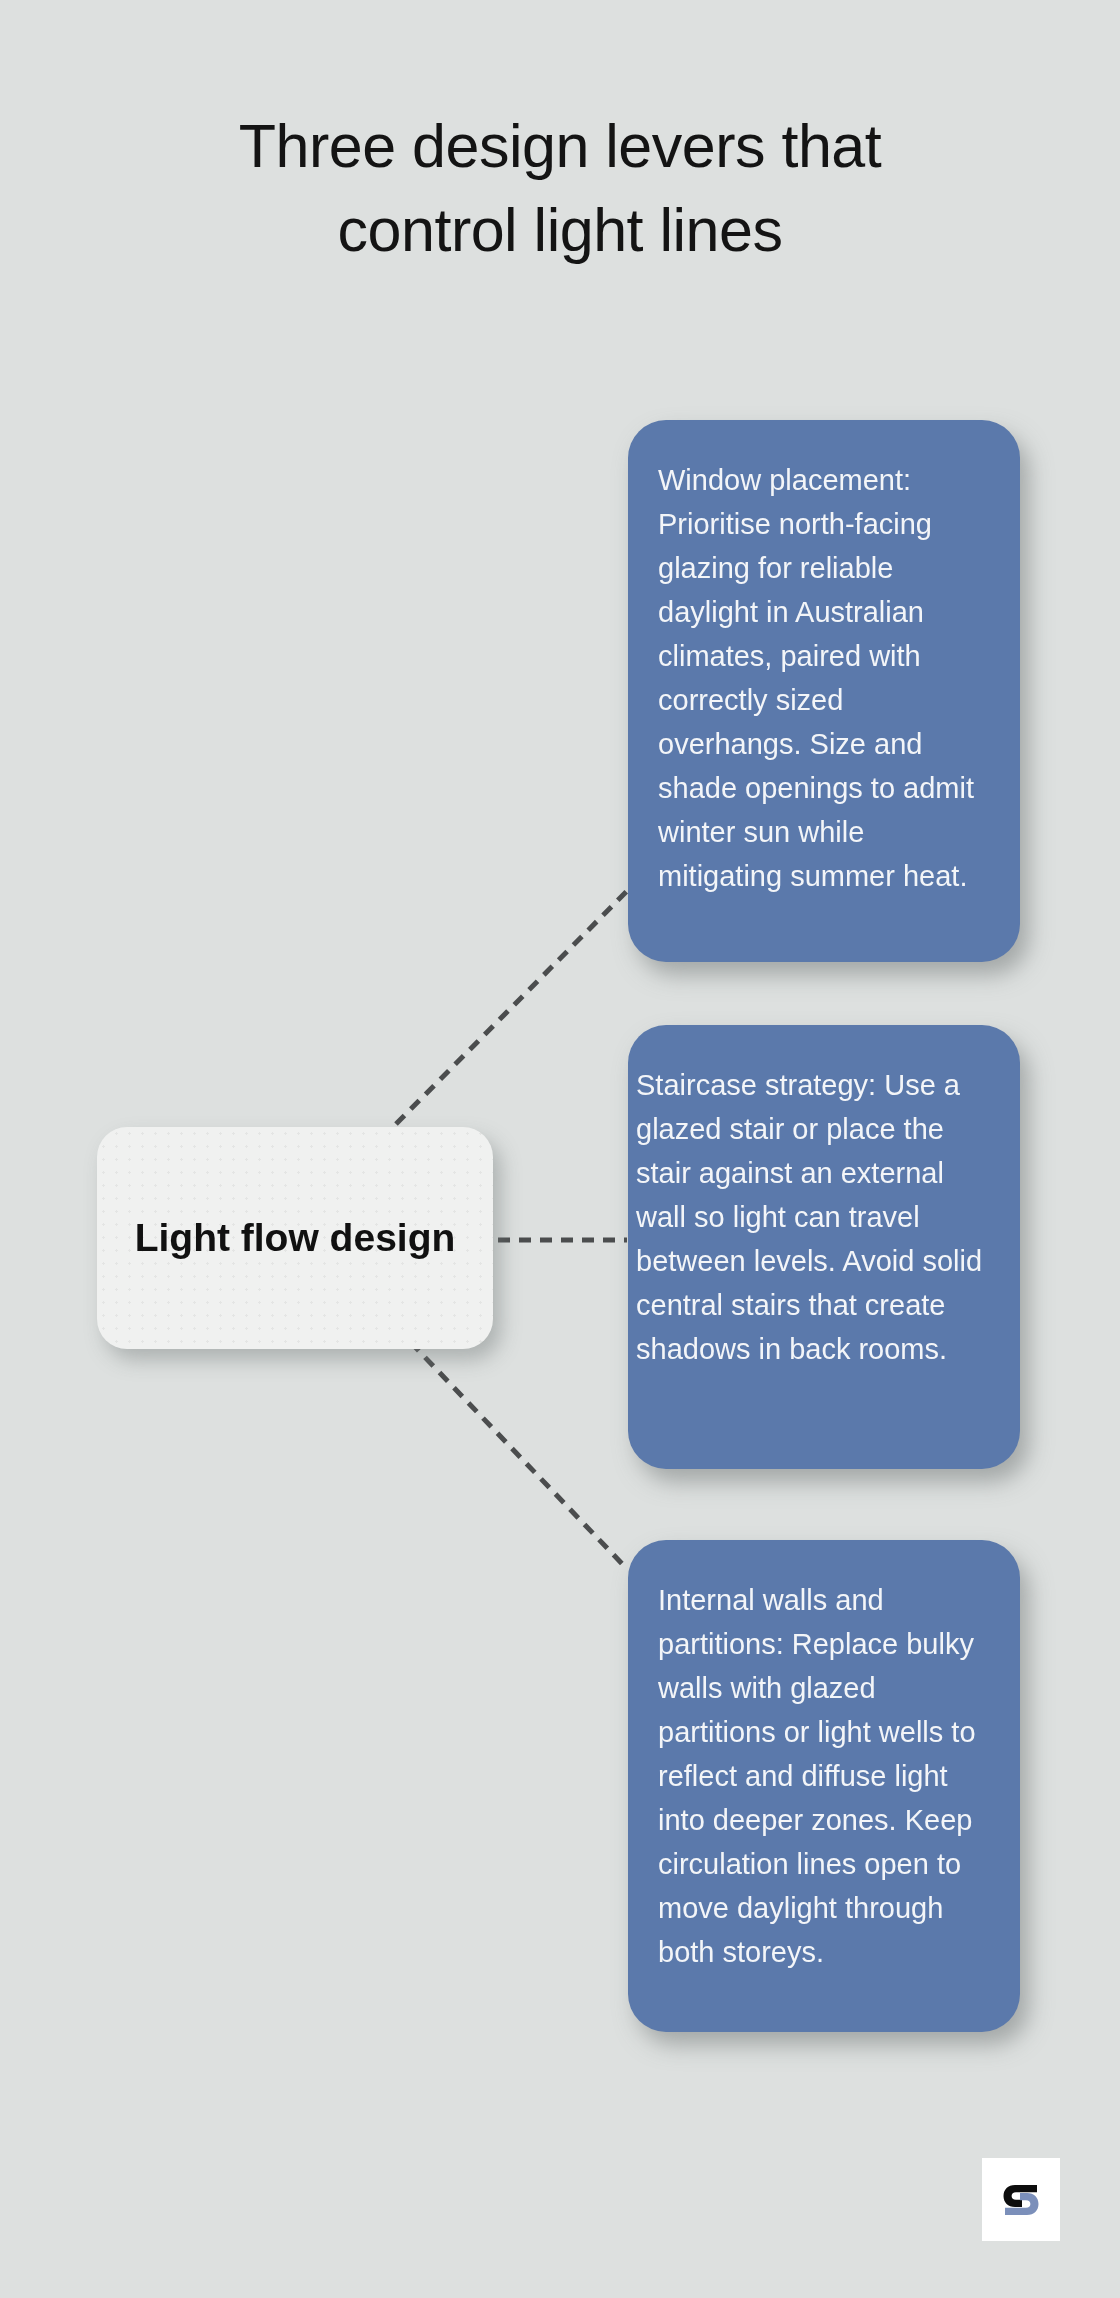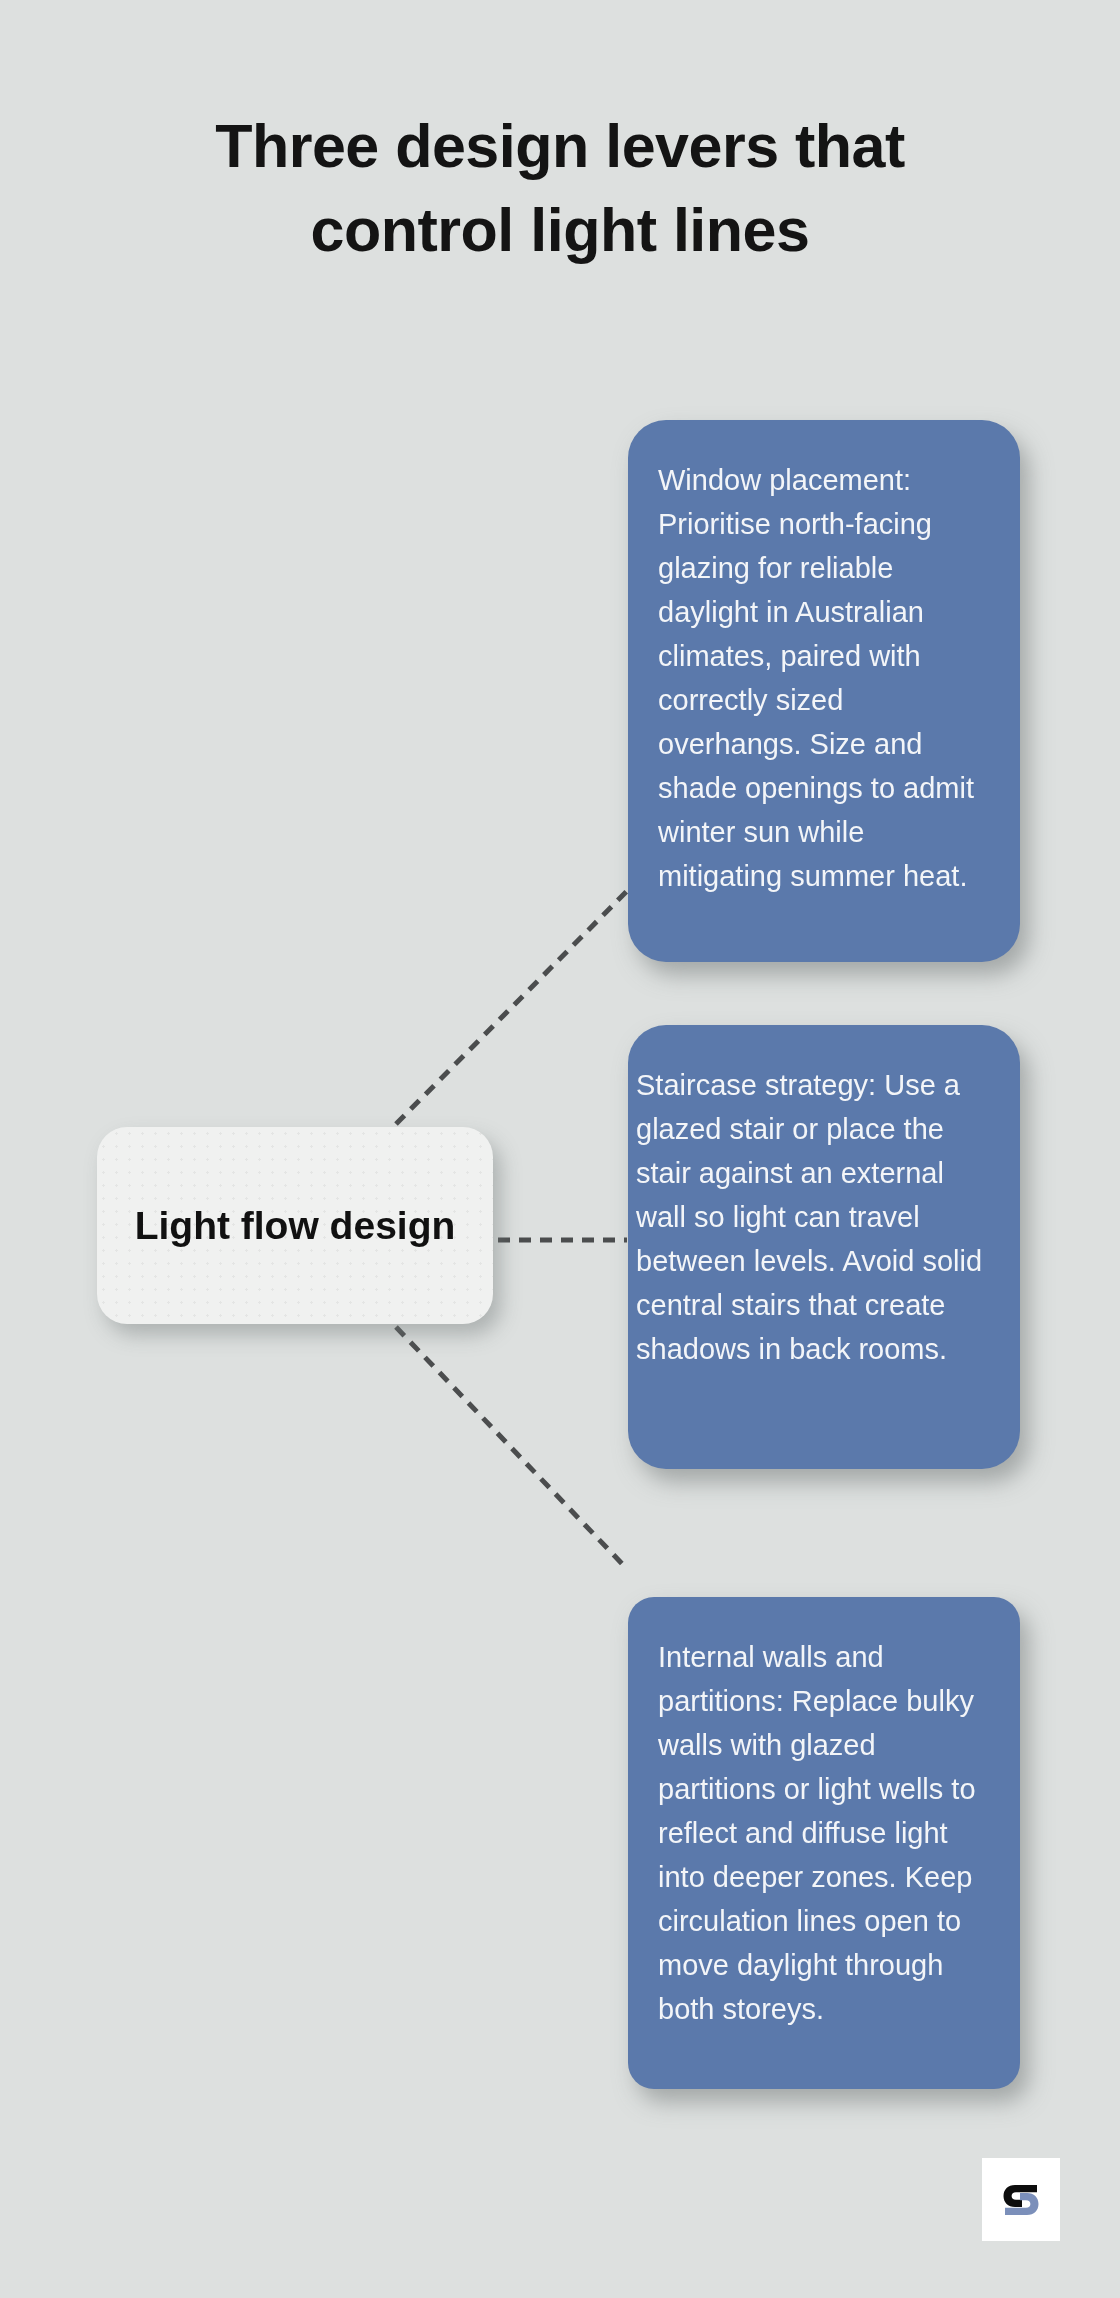--- a/index.html
+++ b/index.html
@@ -16,37 +16,37 @@
     overflow: hidden;
   }
   .page-title {
     position: absolute;
     top: 104px;
     left: 0;
     width: 1120px;
     text-align: center;
     font-size: 61px;
     line-height: 84px;
-    font-weight: bold;
+    font-weight: normal;
     color: #141414;
     letter-spacing: -0.5px;
     margin: 0;
   }
   .connectors {
     position: absolute;
     inset: 0;
     width: 1120px;
     height: 2298px;
   }
   .center-node {
     position: absolute;
     left: 97px;
     top: 1127px;
     width: 396px;
-    height: 197px;
+    height: 222px;
     background-color: #f0f1f0;
     background-image: radial-gradient(rgba(0,0,0,0.05) 1.2px, transparent 1.3px);
     background-size: 13px 13px;
     border-radius: 30px;
     box-shadow: 8px 11px 20px rgba(116,122,122,0.45);
     display: flex;
     align-items: center;
     justify-content: center;
   }
   .center-node .node-label {
@@ -67,21 +67,21 @@
   }
   .branch p {
     margin: 0;
     color: #f3f5f8;
     font-size: 29px;
     line-height: 44px;
     font-weight: normal;
   }
   .branch-1 { top: 420px;  min-height: 542px; }
   .branch-2 { top: 1025px; min-height: 444px; padding-left: 8px; }
-  .branch-3 { top: 1597px; min-height: 492px; border-radius: 26px; }
+  .branch-3 { top: 1540px; min-height: 492px; }
   .brand-badge {
     position: absolute;
     left: 982px;
     top: 2158px;
     width: 78px;
     height: 83px;
     background: #ffffff;
     display: flex;
     align-items: center;
     justify-content: center;

